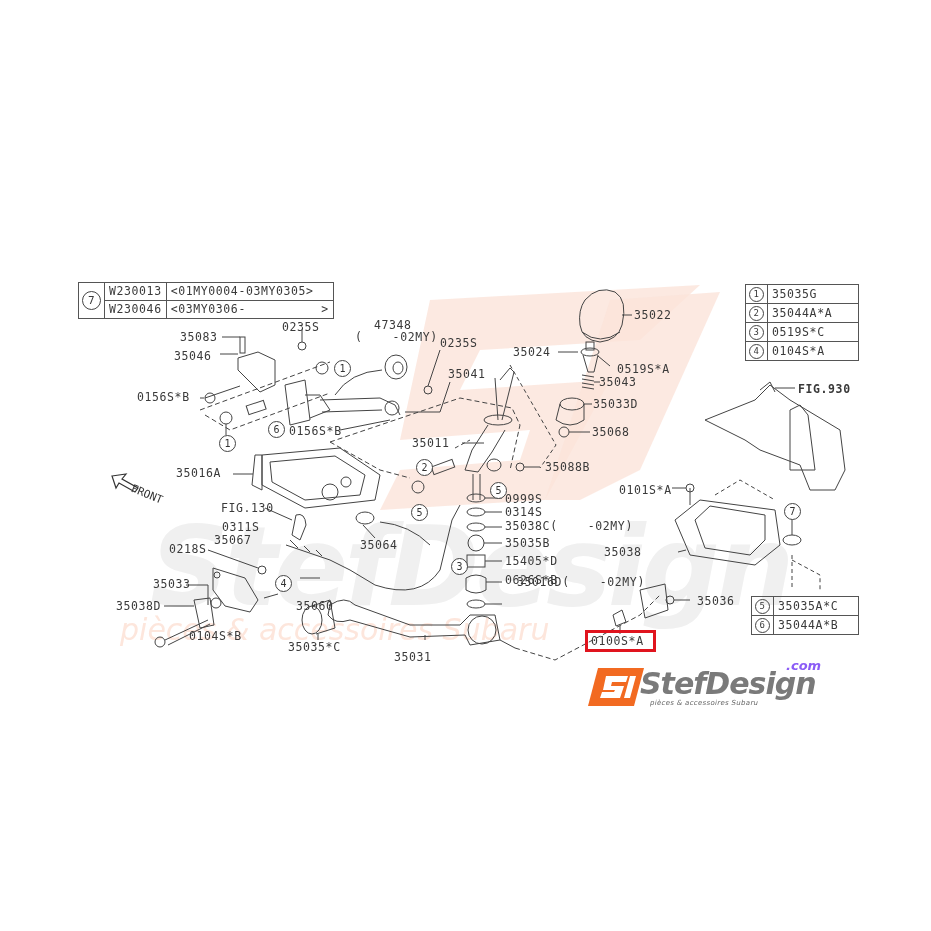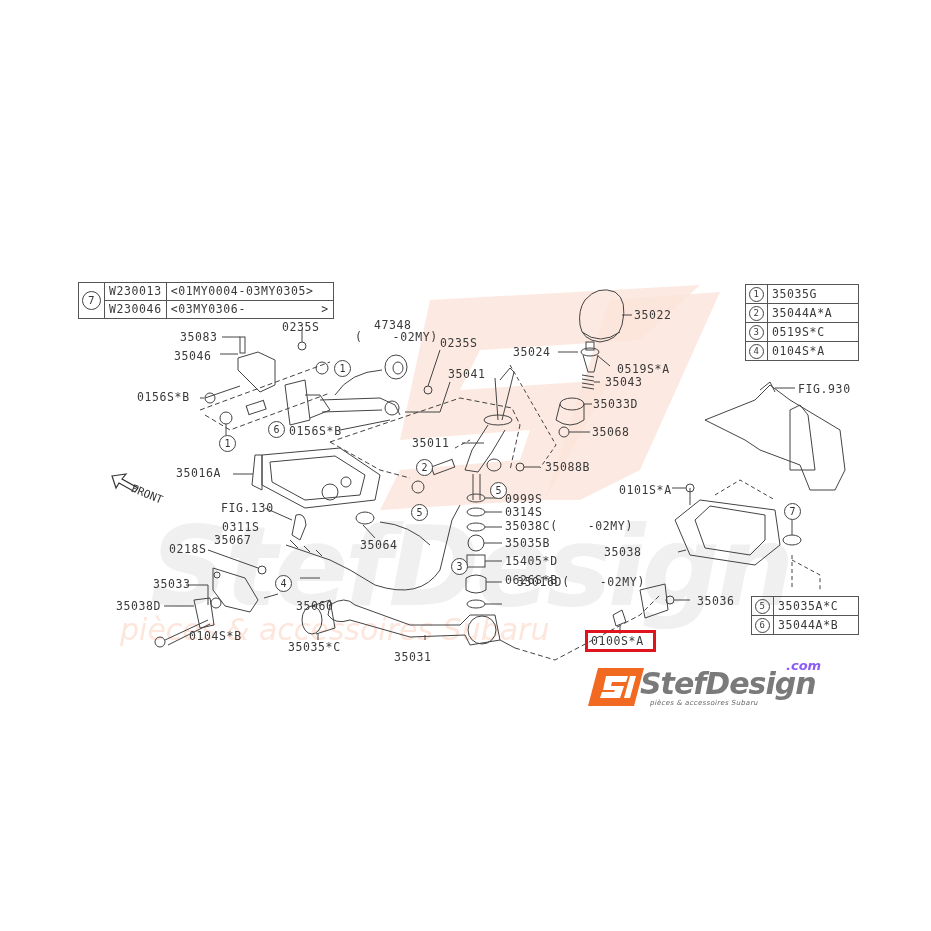--- a/index.html
+++ b/index.html
@@ -244,21 +244,21 @@
   <span class="lbl" style="left:374px;top:319px;">47348</span>
   <span class="lbl" style="left:355px;top:331px;white-space:pre;">(    -02MY)</span>
   <span class="lbl" style="left:440px;top:337px;">0235S</span>
   <span class="lbl" style="left:174px;top:350px;">35046</span>
   <span class="lbl" style="left:137px;top:391px;">0156S*B</span>
   <span class="lbl" style="left:448px;top:368px;">35041</span>
   <span class="lbl" style="left:289px;top:425px;">0156S*B</span>
   <span class="lbl" style="left:634px;top:309px;">35022</span>
   <span class="lbl" style="left:513px;top:346px;">35024</span>
   <span class="lbl" style="left:617px;top:363px;">0519S*A</span>
-  <span class="lbl" style="left:599px;top:376px;margin-left:6px;">35043</span>
+  <span class="lbl" style="left:599px;top:376px;">35043</span>
   <span class="lbl" style="left:593px;top:398px;">35033D</span>
   <span class="lbl" style="left:592px;top:426px;">35068</span>
   <span class="lbl" style="left:412px;top:437px;">35011</span>
   <span class="lbl" style="left:545px;top:461px;">35088B</span>
   <span class="lbl" style="left:176px;top:467px;">35016A</span>
   <span class="lbl" style="left:505px;top:493px;">0999S</span>
   <span class="lbl" style="left:505px;top:506px;">0314S</span>
   <span class="lbl" style="left:505px;top:520px;white-space:pre;">35038C(    -02MY)</span>
   <span class="lbl" style="left:505px;top:537px;">35035B</span>
   <span class="lbl" style="left:505px;top:555px;">15405*D</span>
@@ -268,21 +268,21 @@
   <span class="lbl" style="left:222px;top:521px;">0311S</span>
   <span class="lbl" style="left:214px;top:534px;">35067</span>
   <span class="lbl" style="left:360px;top:539px;">35064</span>
   <span class="lbl" style="left:169px;top:543px;">0218S</span>
   <span class="lbl" style="left:296px;top:578px;margin-top:22px;">35060</span>
   <span class="lbl" style="left:153px;top:578px;">35033</span>
   <span class="lbl" style="left:116px;top:600px;">35038D</span>
   <span class="lbl" style="left:189px;top:630px;">0104S*B</span>
   <span class="lbl" style="left:288px;top:641px;">35035*C</span>
   <span class="lbl" style="left:394px;top:651px;">35031</span>
-  <span class="lbl" style="left:798px;top:383px;">FIG.930</span>
+  <span class="lbl" style="left:798px;top:383px;font-weight:bold;">FIG.930</span>
   <span class="lbl" style="left:619px;top:484px;">0101S*A</span>
   <span class="lbl" style="left:604px;top:546px;">35038</span>
   <span class="lbl" style="left:697px;top:595px;">35036</span>
   <span class="lbl" style="left:591px;top:635px;">0100S*A</span>
 
   <div class="highlight"></div>
 
   <span class="callout" style="left:334px;top:360px;">1</span>
   <span class="callout" style="left:219px;top:435px;">1</span>
   <span class="callout" style="left:268px;top:421px;">6</span>

